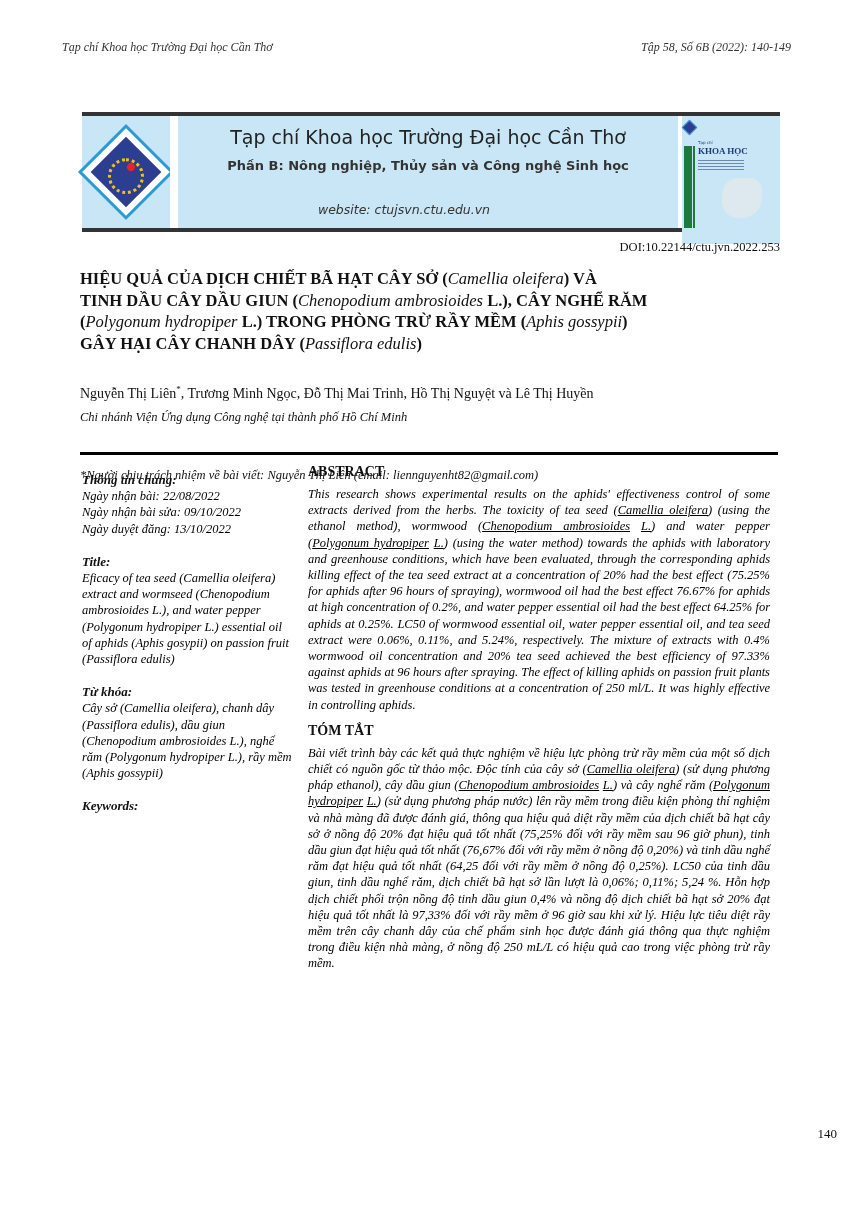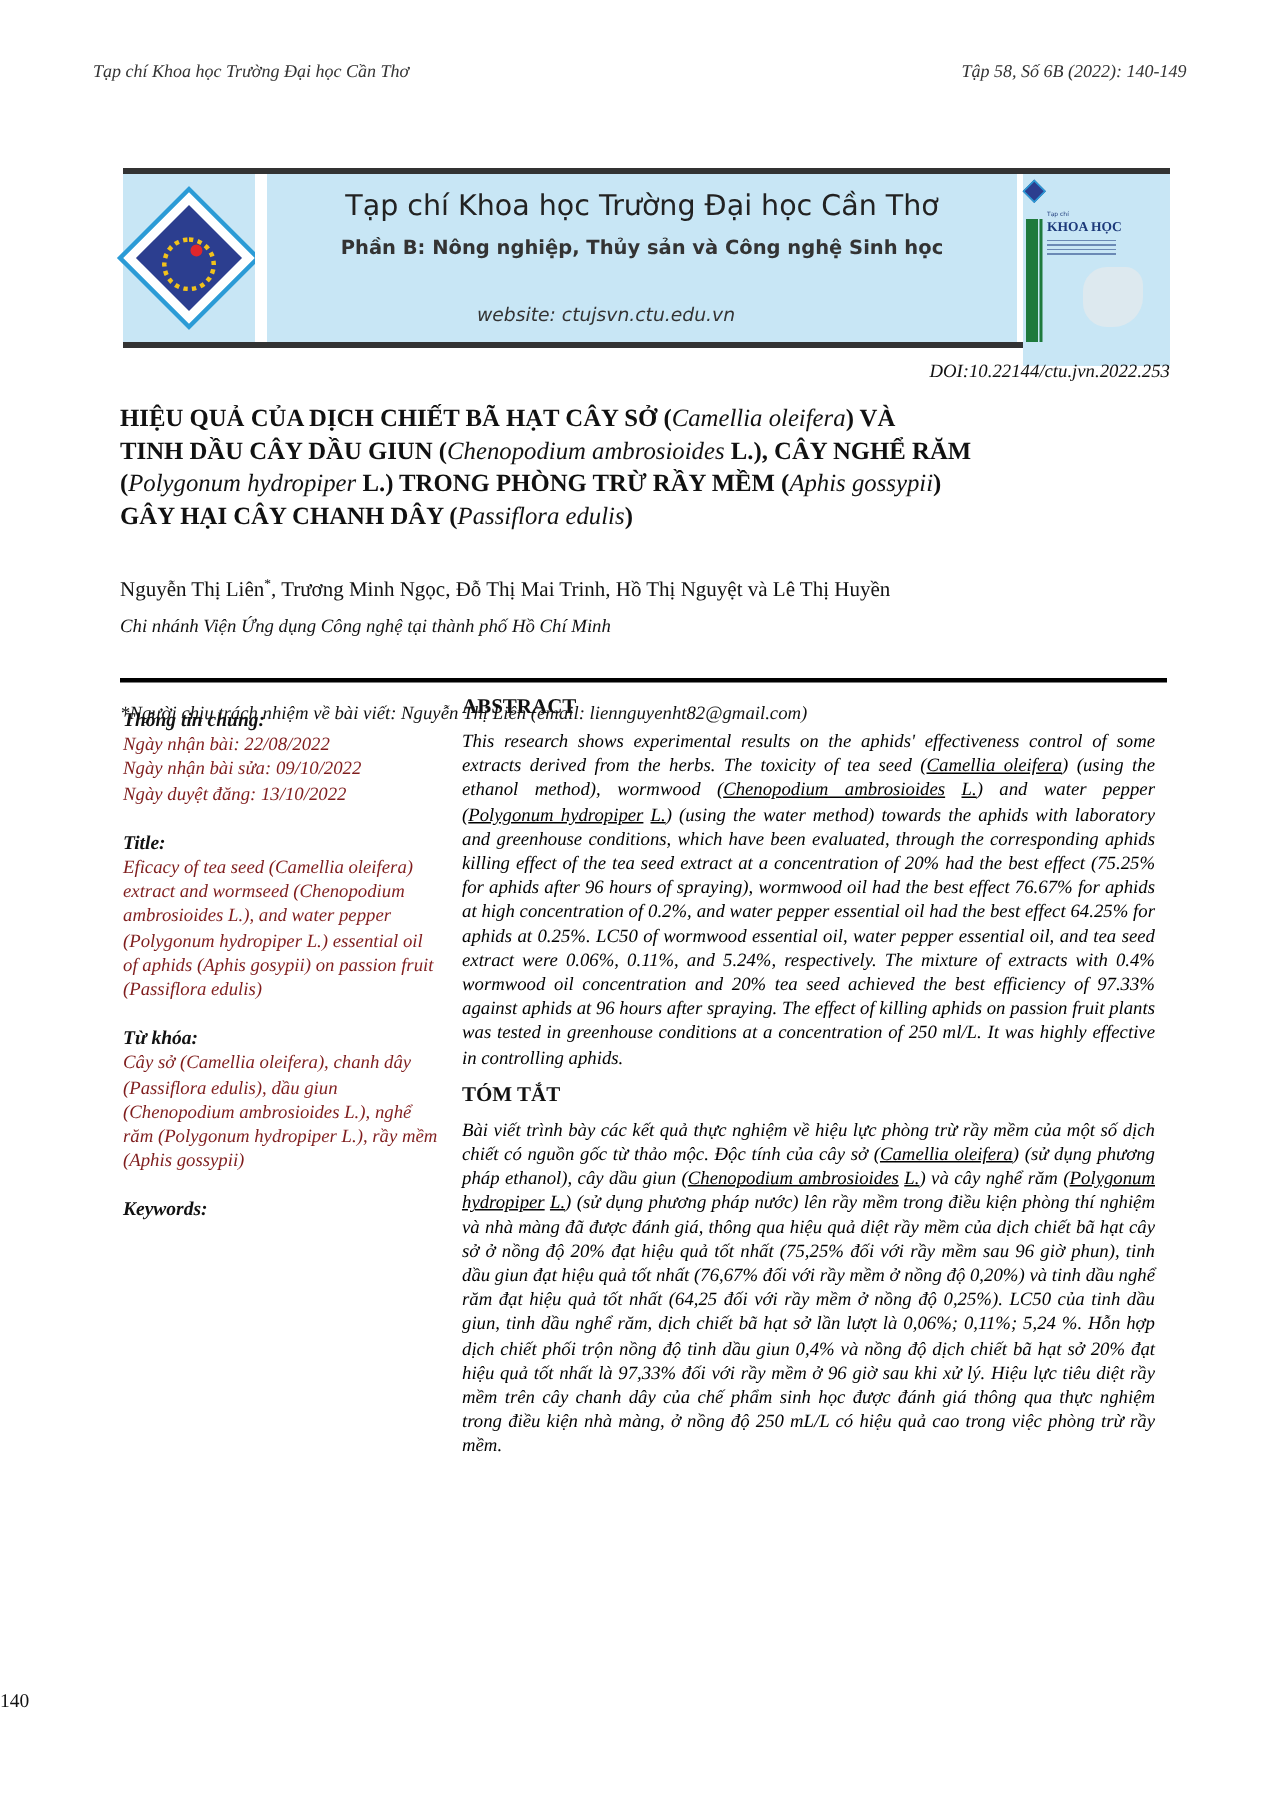--- a/index.html
+++ b/index.html
@@ -30,42 +30,42 @@
     .cover { position: absolute; left: 600px; top: 0; width: 98px; height: 128px; background: #c8e6f5; }
     .cover .stripe { position: absolute; left: 2px; top: 30px; width: 8px; height: 82px; background: #1e7a3c; }
     .cover .stripe2 { position: absolute; left: 11px; top: 30px; width: 2px; height: 82px; background: #1e7a3c; }
     .cover .mini-logo { position: absolute; left: 2px; top: 6px; width: 9px; height: 9px; transform: rotate(45deg); background: #2c3e8f; border: 1px solid #2b9bd6; }
     .cover .k-small { position: absolute; left: 16px; top: 24px; font-size: 4px; color: #1d3a7a; font-family: "DejaVu Sans", sans-serif; }
     .cover .k-big { position: absolute; left: 16px; top: 30px; font-size: 9px; font-weight: bold; color: #1d3a7a; }
     .cover .k-lines { position: absolute; left: 16px; top: 44px; width: 46px; height: 10px;
                       background: repeating-linear-gradient(to bottom, #6b89b5 0 1px, transparent 1px 3px); }
     .cover .map { position: absolute; left: 40px; top: 62px; width: 40px; height: 40px; background: #dde9ef; border-radius: 40% 30% 50% 40%; }
 
-    .doi { position: absolute; top: 240px; right: 73px; font-style: italic; font-size: 12.5px; }
+    .doi { position: absolute; top: 240px; right: 73px; font-size: 12.5px; }
     .paper-title { position: absolute; top: 268px; left: 80px; width: 700px; font-weight: bold; font-size: 16.5px;
                    line-height: 21.5px; }
     .paper-title i { font-weight: normal; }
     .authors { position: absolute; top: 384px; left: 80px; font-size: 14px; }
     .authors sup { font-size: 9px; }
     .affil { position: absolute; top: 410px; left: 80px; font-style: italic; font-size: 12.5px; }
     .corresp { position: absolute; top: 432px; left: 80px; font-style: italic; font-size: 12.5px; margin-top: 36px; }
     .rule { position: absolute; top: 452px; left: 80px; width: 698px; height: 3px; background: #000; }
 
     .left-col { position: absolute; top: 472px; left: 82px; width: 210px; font-size: 12.5px; line-height: 16.2px; }
     .left-col .head { font-weight: bold; font-style: italic; font-size: 13px; }
-    .left-col .item { font-style: italic; color: #7f1d1d; }
+    .left-col .item { font-style: italic; color: #000000; }
     .left-col .block { margin-bottom: 17px; }
 
     .right-col { position: absolute; top: 464px; left: 308px; width: 462px; }
     .section-head { font-weight: bold; font-size: 14px; margin: 0 0 6px 0; }
     .abstract-text { font-style: italic; font-size: 12.5px; line-height: 16.2px; text-align: justify; margin: 0 0 10px 0; color: #000000; }
     .abstract-text u { text-decoration: underline; }
     .tomtat { margin-top: 0; }
 
-    .page-no { position: absolute; top: 1126px; left: 0; width: 837px; text-align: left; font-size: 13px; }
+    .page-no { position: absolute; top: 1126px; left: 0; width: 837px; text-align: right; font-size: 13px; }
   </style>
 </head>
 <body>
 
 <div class="running-head">
   <span class="left">Tạp chí Khoa học Trường Đại học Cần Thơ</span>
   <span class="right">Tập 58, Số 6B (2022): 140-149</span>
 </div>
 
 <div class="banner">

